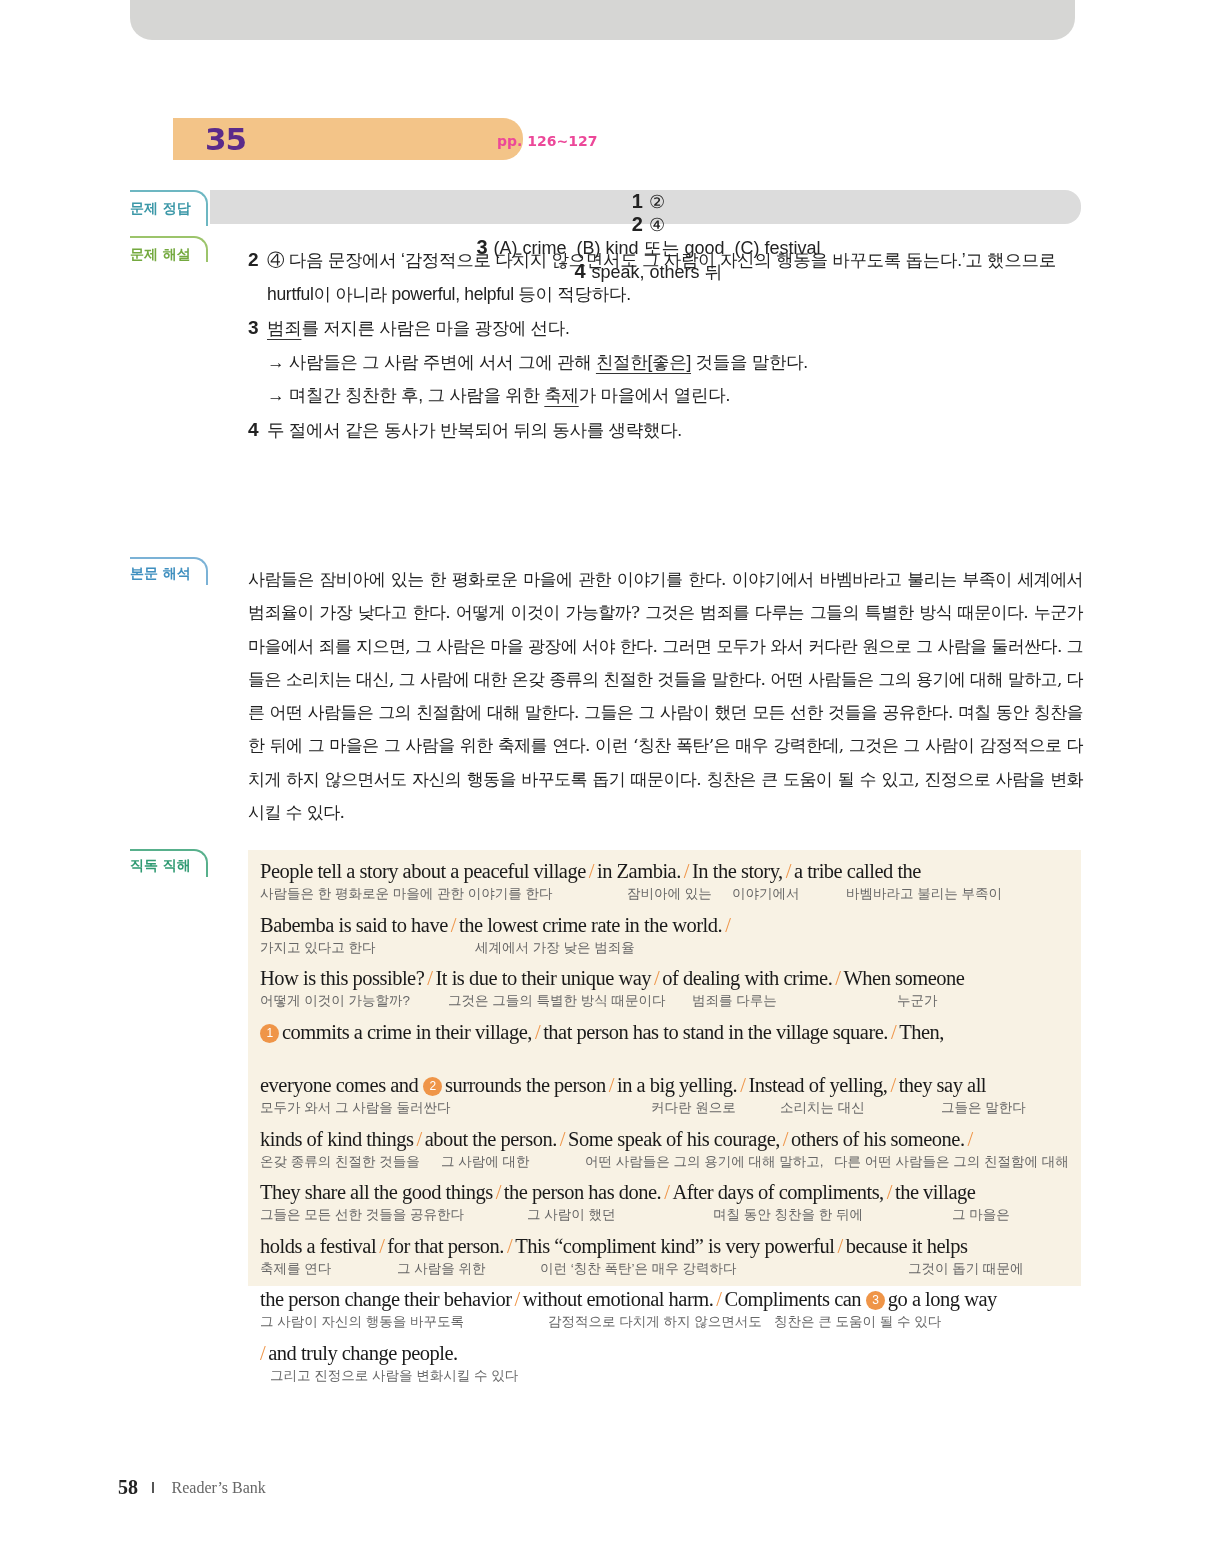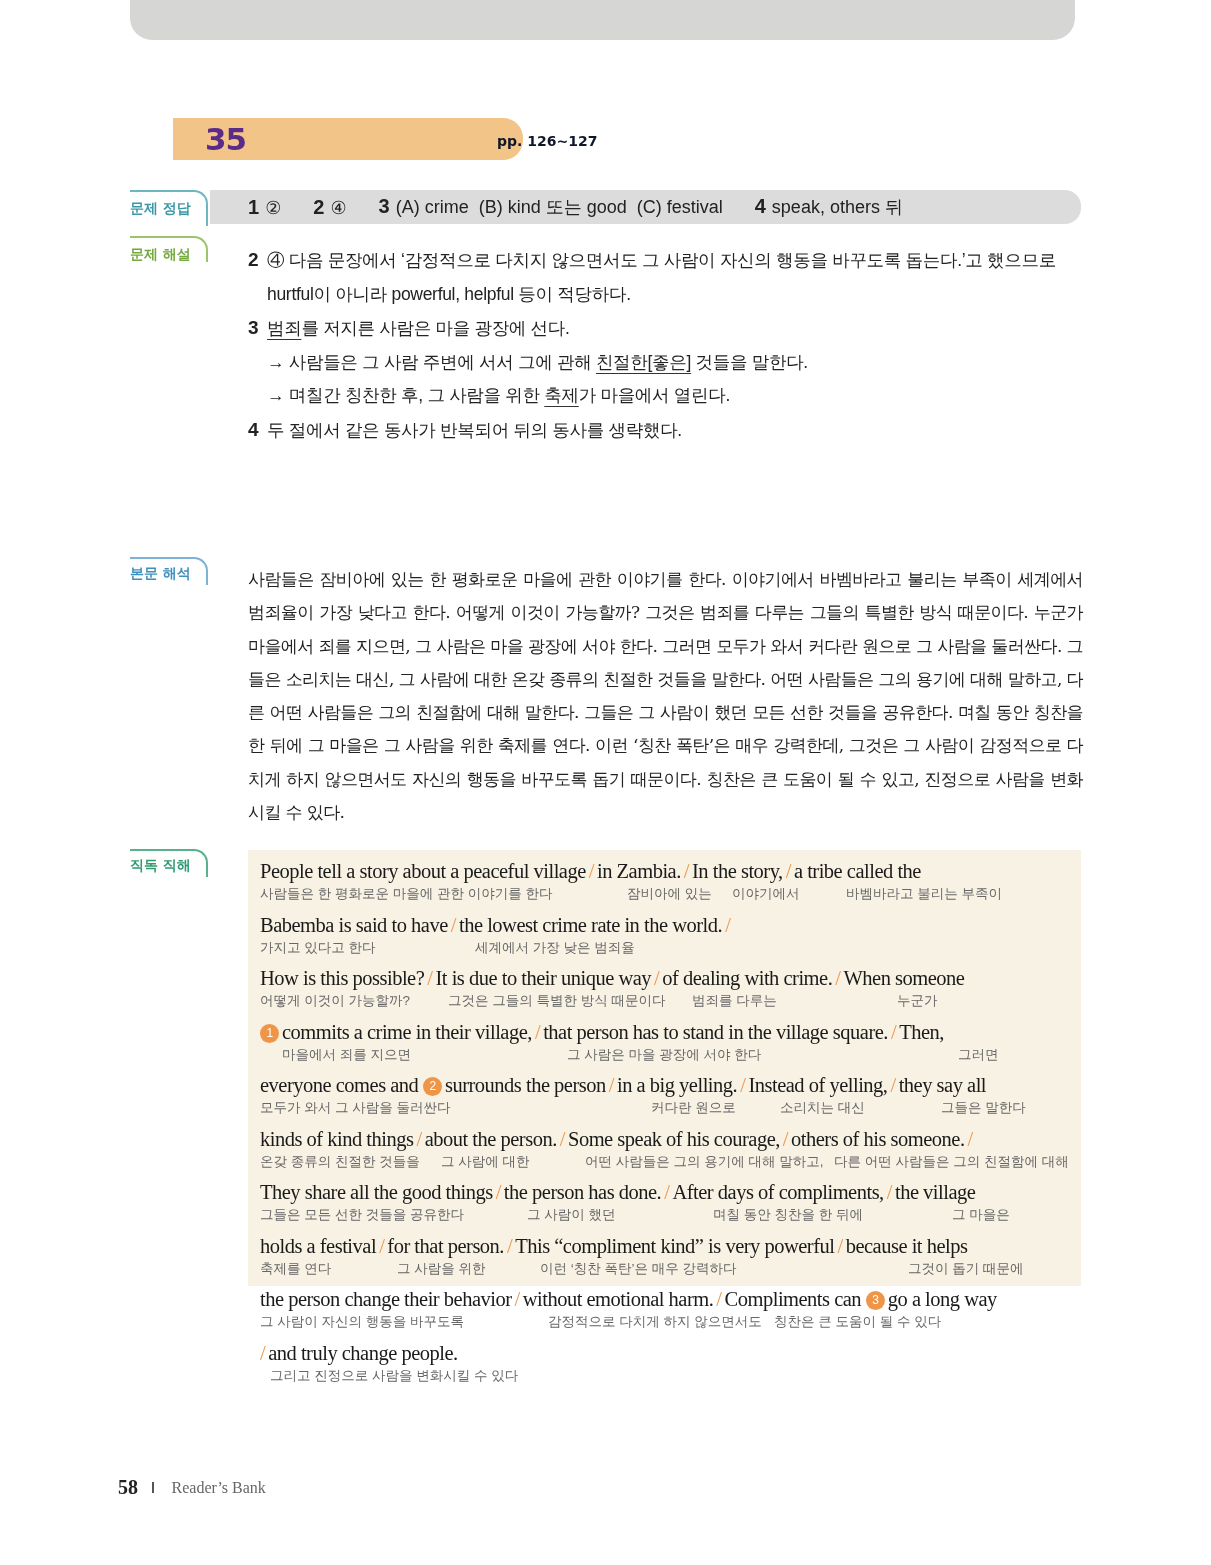--- a/index.html
+++ b/index.html
@@ -4,30 +4,30 @@
 <style>
   * { box-sizing: border-box; margin: 0; padding: 0; }
   html, body { width: 1211px; height: 1565px; background: #ffffff; }
   body { position: relative; font-family: "DejaVu Sans", "Liberation Sans", sans-serif; color: #222; overflow: hidden; }
 
   .top-bar { position: absolute; left: 130px; top: 0; width: 945px; height: 40px; background: #d6d6d4; border-radius: 0 0 22px 22px; }
 
   .unit-header { position: absolute; left: 130px; top: 118px; height: 42px; width: 350px; background: #f3c488; border-radius: 0 20px 20px 0; display: flex; align-items: center; padding-left: 32px; margin-left: 43px; }
   .unit-num { font-family: "DejaVu Sans", sans-serif; font-weight: bold; font-size: 31px; color: #5b2b8a; letter-spacing: -1px; margin-right: 12px; }
   .unit-title { font-weight: bold; font-size: 23px; color: #231815; letter-spacing: -1px; }
-  .unit-pages { position: absolute; left: 497px; top: 133px; font-weight: bold; font-size: 14px; color: #0f172a; }
+  .unit-pages { position: absolute; left: 497px; top: 133px; font-weight: bold; font-size: 14px; color: #ec4899; }
 
   .tab { position: absolute; left: 130px; font-weight: bold; font-size: 14px; padding-left: 0; height: 36px; width: 78px; border-top: 2px solid; border-right: 2px solid; border-top-right-radius: 14px; padding-top: 8px; }
   .tab span { display: block; }
   .tab-answer { top: 190px; color: #3c98a8; border-color: #6db7c2; }
   .tab-explain { top: 236px; color: #74a93f; border-color: #9cc46b; height: 26px; }
   .tab-translation { top: 557px; color: #3f8fbf; border-color: #7bb2d6; height: 28px; padding-top: 6px; }
   .tab-direct { top: 849px; color: #2f9a72; border-color: #58b08c; height: 28px; padding-top: 6px; }
 
-  .answer-bar { position: absolute; left: 210px; top: 190px; width: 871px; height: 34px; background: #dcdcdc; border-radius: 0 16px 16px 0; display: flex; align-items: center; padding-left: 38px; font-family: "Liberation Sans", sans-serif; font-size: 18px; color: #222; }
+  .answer-bar { position: absolute; left: 210px; top: 190px; width: 871px; height: 34px; background: #dcdcdc; border-radius: 0 16px 16px 0; display: flex; align-items: center; padding-left: 38px; font-family: "Liberation Sans", sans-serif; font-size: 18px; color: #222; flex-direction: column; }
   .answer-bar .ans { margin-right: 32px; white-space: pre; }
   .answer-bar b { font-weight: bold; font-size: 20px; margin-right: 6px; }
 
   .explain { position: absolute; left: 248px; top: 243px; width: 835px; font-family: "Liberation Sans", sans-serif; font-size: 17.5px; line-height: 33.5px; color: #222; letter-spacing: -0.3px; }
   .explain .item { padding-left: 19px; text-indent: -19px; }
   .explain .item b { font-weight: bold; font-size: 19px; display: inline-block; width: 19px; text-indent: 0; }
   .explain .sub { padding-left: 19px; }
   .u { text-decoration: underline; text-underline-offset: 5px; text-decoration-color: #333; }
 
   .translation { position: absolute; left: 248px; top: 563px; width: 835px; font-family: "DejaVu Serif", "Liberation Serif", serif; font-size: 17px; line-height: 33.3px; color: #222; text-align: justify; letter-spacing: -0.6px; }
@@ -109,25 +109,20 @@
     <div class="ko">
         <span style="left:0">어떻게 이것이 가능할까?</span>
         <span style="left:188px">그것은 그들의 특별한 방식 때문이다</span>
         <span style="left:432px">범죄를 다루는</span>
         <span style="left:637px">누군가</span>
       </div>
   </div>
 
   <div class="dline">
     <div class="en"><span class="marker">1</span><span>commits a crime in their village,</span><span class="slash">/</span><span>that person has to stand in the village square.</span><span class="slash">/</span><span>Then,</span></div>
-    <div class="ko">
-        <span style="left:22px">마을에서 죄를 지으면</span>
-        <span style="left:307px">그 사람은 마을 광장에 서야 한다</span>
-        <span style="left:698px">그러면</span>
-      </div>
   </div>
 
   <div class="dline">
     <div class="en"><span>everyone comes and</span> <span class="marker">2</span><span>surrounds the person</span><span class="slash">/</span><span>in a big yelling.</span><span class="slash">/</span><span>Instead of yelling,</span><span class="slash">/</span><span>they say all</span></div>
     <div class="ko">
         <span style="left:0">모두가 와서 그 사람을 둘러싼다</span>
         <span style="left:391px">커다란 원으로</span>
         <span style="left:520px">소리치는 대신</span>
         <span style="left:681px">그들은 말한다</span>
       </div>

